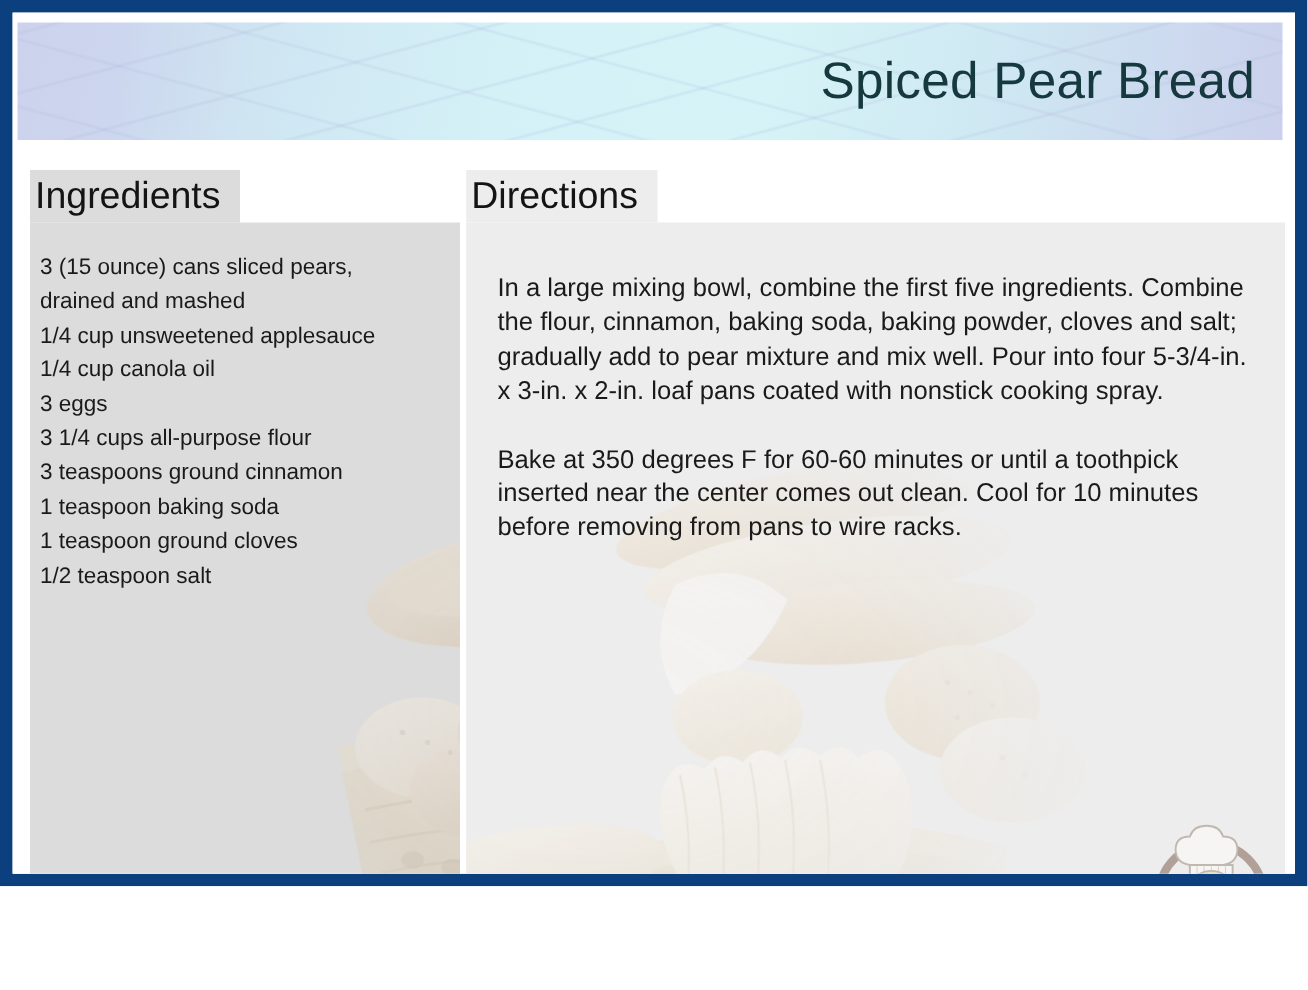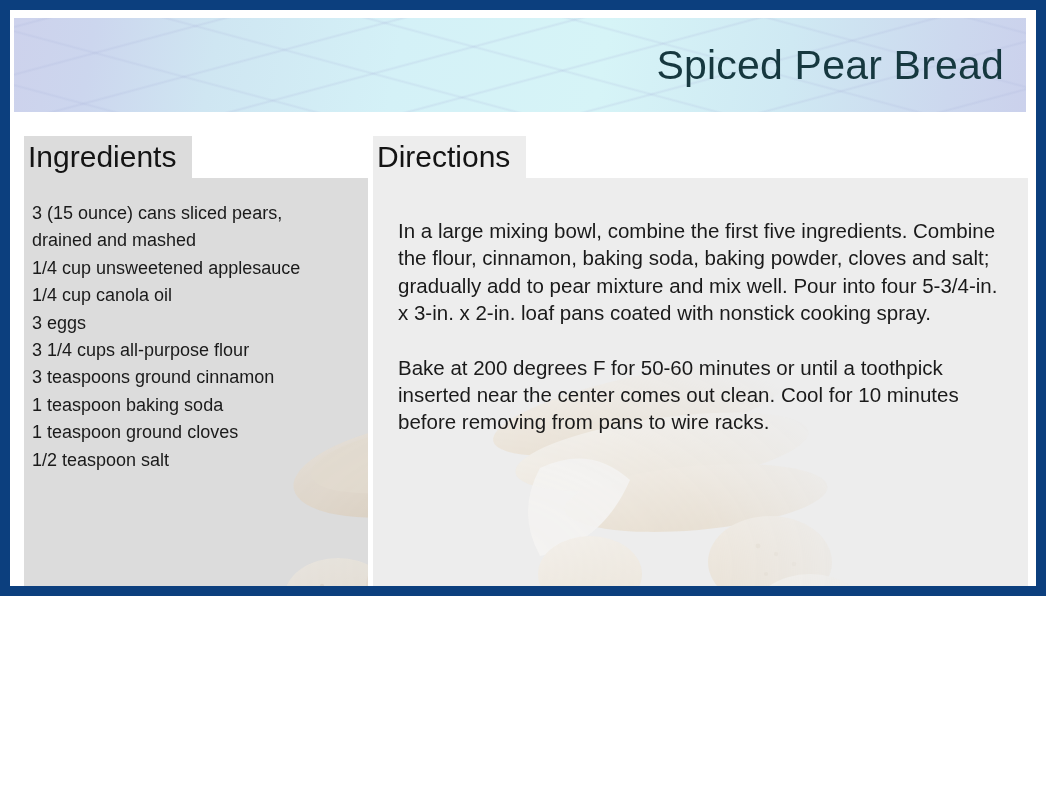--- a/index.html
+++ b/index.html
@@ -9,21 +9,21 @@
     background: #ffffff;
   }
   body {
     font-family: "Liberation Sans", sans-serif;
   }
 
   
   .slide {
     position: relative;
     width: 1046px;
-    height: 596px;
+    height: 709px;
     box-sizing: border-box;
     background: #ffffff;
     border: 10px solid #0c3f7e;
     overflow: hidden;
   }
   .slide-inner {
     position: absolute;
     left: 0;
     top: 0;
     width: 1026px;
@@ -395,21 +395,21 @@
         <div class="item">3 eggs</div>
         <div class="item">3 1/4 cups all-purpose flour</div>
         <div class="item">3 teaspoons ground cinnamon</div>
         <div class="item">1 teaspoon baking soda</div>
         <div class="item">1 teaspoon ground cloves</div>
         <div class="item">1/2 teaspoon salt</div>
       </div>
 
       <div class="directions-body">
         <p>In a large mixing bowl, combine the first five ingredients. Combine the flour, cinnamon, baking soda, baking powder, cloves and salt; gradually add to pear mixture and mix well. Pour into four 5-3/4-in. x 3-in. x 2-in. loaf pans coated with nonstick cooking spray.</p>
-        <p>Bake at 200 degrees F for 50-60 minutes or until a toothpick inserted near the center comes out clean. Cool for 10 minutes before removing from pans to wire racks.</p>
+        <p>Bake at 350 degrees F for 60-60 minutes or until a toothpick inserted near the center comes out clean. Cool for 10 minutes before removing from pans to wire racks.</p>
       </div>
 
       <svg class="chef-logo" viewBox="0 0 120 120" xmlns="http://www.w3.org/2000/svg">
 
         <circle cx="60" cy="66" r="44" fill="none" stroke="#6b4a3a" stroke-width="7" opacity="0.85"></circle>
 
         <g fill="#fdfcfa" stroke="#9b8e7e" stroke-width="1.6">
           <path d="M42 40 q-12 -2 -12 -13 q0 -11 12 -11 q3 -9 14 -9 q11 0 14 9 q12 0 12 11 q0 11 -12 13 Z"></path>
           <path d="M42 40 h36 v12 q-18 5 -36 0 Z"></path>
         </g>

